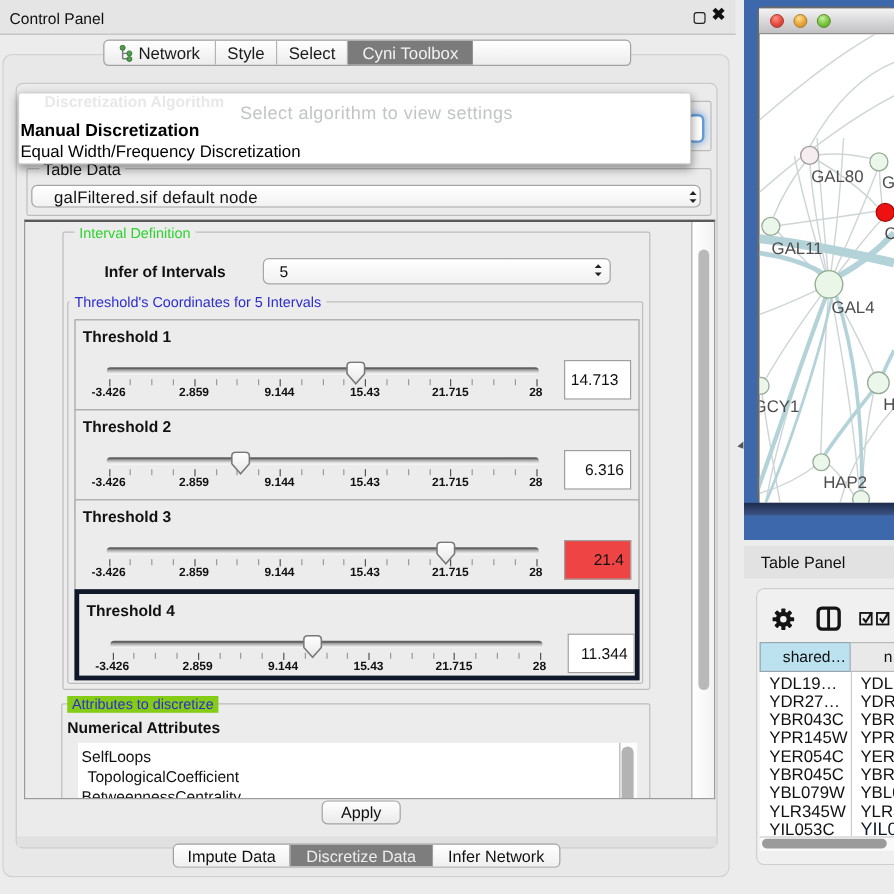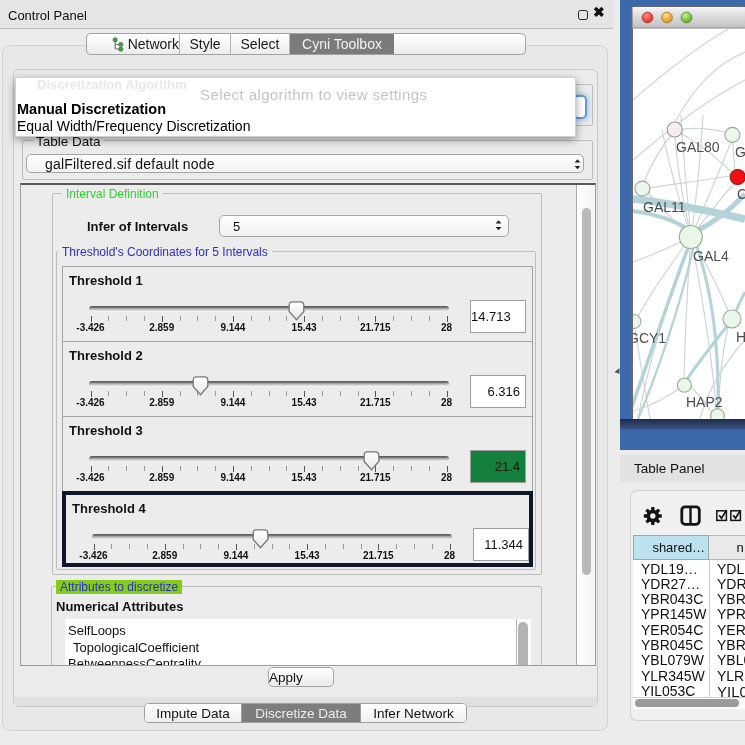--- a/index.html
+++ b/index.html
@@ -5,21 +5,21 @@
 body{font-family:"Liberation Sans",sans-serif;background:#ececec;position:relative}
 .abs{position:absolute}
 </style></head><body>
 <div class="abs" style="left:0;top:0;width:613px;height:29px;background:#e5e5e5;border-bottom:1px solid #bdbdbd"></div>
 <div class="abs" style="left:8px;top:8px;font-size:13px;color:#111">Control Panel</div>
 <div class="abs" style="left:578px;top:10px;width:10px;height:10px;border:1.7px solid #222;border-radius:2.5px"></div>
 <div class="abs" style="left:593px;top:4px;font-size:14px;font-weight:bold;color:#111">✖</div>
 <div class="abs" style="left:2px;top:45px;width:606px;height:686px;background:#e8e8e8;border:1px solid #d2d2d2;border-radius:8px"></div>
 <div class="abs" style="left:13px;top:69px;width:585px;height:638px;background:#ebebeb;border:1px solid #c9c9c9;border-radius:6px"></div>
 <div class="abs" style="left:86px;top:33px;width:440px;height:22px;background:linear-gradient(#ffffff,#ececec);border:1px solid #a2a2a2;border-radius:4.5px;overflow:hidden;display:flex">
-<div style="width:93px;height:100%;display:flex;align-items:center;justify-content:flex-end;border-right:1px solid #b5b5b5;font-size:14px;color:#1a1a1a"><svg width="12" height="15" viewBox="0 0 12 15" style="margin-right:4px">
+<div style="width:93px;height:100%;display:flex;align-items:center;justify-content:center;border-right:1px solid #b5b5b5;font-size:14px;color:#1a1a1a"><svg width="12" height="15" viewBox="0 0 12 15" style="margin-right:4px">
         <line x1="3.2" y1="3" x2="3.2" y2="12" stroke="#7a7a7a" stroke-width="1.2"></line>
         <line x1="3.2" y1="7.5" x2="8.6" y2="7.5" stroke="#7a7a7a" stroke-width="1.2"></line>
         <line x1="3.2" y1="12" x2="8.6" y2="12" stroke="#7a7a7a" stroke-width="1.2"></line>
         <circle cx="3.2" cy="2.8" r="2.1" fill="#4e9e4e" stroke="#2e6e2e" stroke-width=".7"></circle>
         <circle cx="8.8" cy="7.5" r="2.1" fill="#4e9e4e" stroke="#2e6e2e" stroke-width=".7"></circle>
         <circle cx="8.8" cy="12.2" r="2.1" fill="#4e9e4e" stroke="#2e6e2e" stroke-width=".7"></circle>
       </svg>Network</div>
 <div style="width:51px;height:100%;display:flex;align-items:center;justify-content:center;border-right:1px solid #b5b5b5;font-size:14px;color:#1a1a1a">Style</div>
 <div style="width:59px;height:100%;display:flex;align-items:center;justify-content:center;border-right:1px solid #b5b5b5;font-size:14px;color:#1a1a1a">Select</div>
 <div style="width:104px;height:100%;display:flex;align-items:center;justify-content:center;background:#7b7b7b;font-size:14px;color:#f2f2f2">Cyni Toolbox</div>
@@ -78,21 +78,21 @@
 <div class="abs" style="left:358.5px;top:54.5px;width:50px;text-align:center;font-size:10px;font-weight:bold;color:#111">28</div>
 <svg class="abs" style="left:224.5px;top:34px" width="17" height="20" viewBox="0 0 17 20">
         <defs>
           <linearGradient id="thg0" x1="0" y1="0" x2="0" y2="1">
             <stop offset="0" stop-color="#ffffff"></stop>
             <stop offset="1" stop-color="#e7e7e7"></stop>
           </linearGradient>
         </defs>
         <path d="M4.5 .8 H12.5 Q15.8 .8 15.8 4 V10.5 L8.5 18.8 L1.2 10.5 V4 Q1.2 .8 4.5 .8 Z" fill="url(#thg0)" stroke="#787878" stroke-width="1.3"></path>
       </svg>
-<div class="abs" style="left:407px;top:33px;width:56px;height:33px;background:#fff;border:1px solid #9e9e9e;font-size:13px;color:#111;line-height:31px;text-align:left;padding-right:5px">14.713</div>
+<div class="abs" style="left:407px;top:33px;width:56px;height:33px;background:#fff;border:1px solid #9e9e9e;font-size:13px;color:#111;line-height:31px;text-align:center;padding-right:5px">14.713</div>
 </div>
 <div class="abs" style="left:41px;top:156px;width:471px;height:92px;background:#ececec;border:1px solid #a3a3a3">
 <div class="abs" style="left:6px;top:6px;font-size:13px;font-weight:bold;color:#111">Threshold 2</div>
 <div class="abs" style="left:25.5px;top:38.5px;width:360px;height:6px;border-radius:3px;background:linear-gradient(#606060 0 20%,#9a9a9a 35%,#d9d9d9 70%,#fafafa)"></div>
 <div class="abs" style="left:27.5px;top:48.5px;width:1px;height:6.5px;background:#555"></div>
 <div class="abs" style="left:45.3px;top:48.5px;width:1px;height:5px;background:#999"></div>
 <div class="abs" style="left:63.1px;top:48.5px;width:1px;height:5px;background:#999"></div>
 <div class="abs" style="left:80.9px;top:48.5px;width:1px;height:5px;background:#999"></div>
 <div class="abs" style="left:98.7px;top:48.5px;width:1px;height:6.5px;background:#555"></div>
 <div class="abs" style="left:116.5px;top:48.5px;width:1px;height:5px;background:#999"></div>
@@ -160,21 +160,21 @@
 <div class="abs" style="left:358.5px;top:54.5px;width:50px;text-align:center;font-size:10px;font-weight:bold;color:#111">28</div>
 <svg class="abs" style="left:300.2px;top:34px" width="17" height="20" viewBox="0 0 17 20">
         <defs>
           <linearGradient id="thg2" x1="0" y1="0" x2="0" y2="1">
             <stop offset="0" stop-color="#ffffff"></stop>
             <stop offset="1" stop-color="#e7e7e7"></stop>
           </linearGradient>
         </defs>
         <path d="M4.5 .8 H12.5 Q15.8 .8 15.8 4 V10.5 L8.5 18.8 L1.2 10.5 V4 Q1.2 .8 4.5 .8 Z" fill="url(#thg2)" stroke="#787878" stroke-width="1.3"></path>
       </svg>
-<div class="abs" style="left:407px;top:33px;width:56px;height:33px;background:#15803d;border:1px solid #9e9e9e;font-size:13px;color:#111;line-height:31px;text-align:right;padding-right:5px">21.4</div>
+<div class="abs" style="left:407px;top:33px;width:56px;height:33px;background:#ef4444;border:1px solid #9e9e9e;font-size:13px;color:#111;line-height:31px;text-align:right;padding-right:5px">21.4</div>
 </div>
 <div class="abs" style="left:41px;top:306px;width:471px;height:76px;background:#ececec;border:4px solid #0f172a">
 <div class="abs" style="left:6px;top:6px;font-size:13px;font-weight:bold;color:#111">Threshold 4</div>
 <div class="abs" style="left:25.5px;top:38.5px;width:360px;height:6px;border-radius:3px;background:linear-gradient(#606060 0 20%,#9a9a9a 35%,#d9d9d9 70%,#fafafa)"></div>
 <div class="abs" style="left:27.5px;top:48.5px;width:1px;height:6.5px;background:#555"></div>
 <div class="abs" style="left:45.3px;top:48.5px;width:1px;height:5px;background:#999"></div>
 <div class="abs" style="left:63.1px;top:48.5px;width:1px;height:5px;background:#999"></div>
 <div class="abs" style="left:80.9px;top:48.5px;width:1px;height:5px;background:#999"></div>
 <div class="abs" style="left:98.7px;top:48.5px;width:1px;height:6.5px;background:#555"></div>
 <div class="abs" style="left:116.5px;top:48.5px;width:1px;height:5px;background:#999"></div>
@@ -216,21 +216,21 @@
 <div class="abs" style="left:44px;top:434px;width:451px;height:60px;background:#fff"></div>
 <div class="abs" style="left:47px;top:438px;font-size:13px;color:#111">SelfLoops</div>
 <div class="abs" style="left:52px;top:455px;font-size:13px;color:#111">TopologicalCoefficient</div>
 <div class="abs" style="left:47px;top:471px;font-size:13px;color:#111">BetweennessCentrality</div>
 <div class="abs" style="left:495px;top:434px;width:15px;height:60px;background:#fcfcfc;border-left:1px solid #b5b5b5"></div>
 <div class="abs" style="left:497px;top:437px;width:10px;height:55px;background:#b3b3b3;border-radius:5px"></div>
 <div class="abs" style="left:555px;top:-2px;width:20px;height:483px;background:linear-gradient(90deg,#ffffff,#f2f2f2);border-left:1px solid #ababab"></div>
 <div class="abs" style="left:561px;top:23px;width:9px;height:367px;background:#b9b9b9;border-radius:5px"></div>
 </div>
 <div class="abs" style="left:14px;top:697px;width:583px;height:9px;background:#e0e0e0"></div>
-<div class="abs" style="left:268px;top:667px;width:66px;height:20px;background:linear-gradient(#ffffff,#eaeaea);border:1px solid #a5a5a5;border-radius:5px;font-size:13.5px;color:#111;text-align:left;line-height:19px">Apply</div>
+<div class="abs" style="left:268px;top:667px;width:66px;height:20px;background:linear-gradient(#ffffff,#eaeaea);border:1px solid #a5a5a5;border-radius:5px;font-size:13.5px;color:#111;text-align:center;line-height:19px">Apply</div>
 <div class="abs" style="left:144px;top:703px;width:323px;height:20px;border:1px solid #9e9e9e;border-radius:4.5px;overflow:hidden;display:flex;background:#fff">
 <div style="width:97px;display:flex;align-items:center;justify-content:center;font-size:13.5px;color:#111;background:linear-gradient(#ffffff,#efefef);border-right:1px solid #9e9e9e">Impute Data</div>
 <div style="width:119px;display:flex;align-items:center;justify-content:center;font-size:13.5px;color:#ededed;background:#7d7d7d;border-right:1px solid #9e9e9e">Discretize Data</div>
 <div style="flex:1;display:flex;align-items:center;justify-content:center;font-size:13.5px;color:#111;background:linear-gradient(#ffffff,#efefef)">Infer Network</div>
 </div>
 <div class="abs" style="left:15px;top:77px;width:561px;height:60px;background:#fff;border:1px solid #d0d0d0;border-radius:2px;box-shadow:0 3px 8px rgba(0,0,0,.4);z-index:40"></div>
 <div class="abs" style="left:37px;top:77px;font-size:13px;font-weight:bold;color:#e8e8eb;z-index:41">Discretization Algorithm</div>
 <div class="abs" style="left:200px;top:86px;font-size:15px;letter-spacing:.4px;color:#c2c5c5;z-index:41">Select algorithm to view settings</div>
 <div class="abs" style="left:17px;top:101px;font-size:14.5px;font-weight:bold;color:#000;z-index:41">Manual Discretization</div>
 <div class="abs" style="left:17px;top:118px;font-size:14px;color:#000;z-index:41">Equal Width/Frequency Discretization</div>

